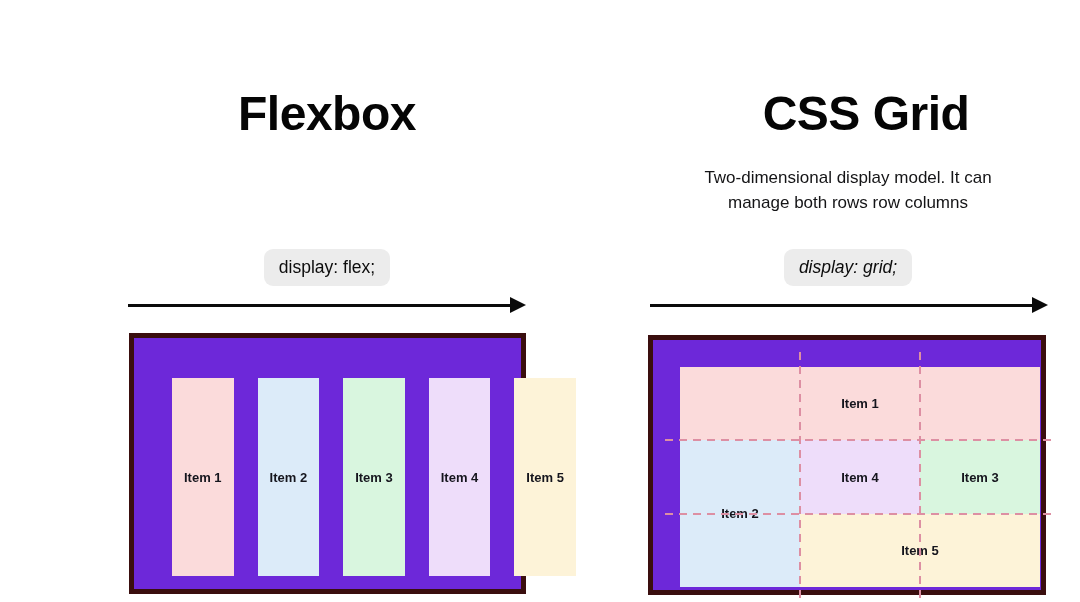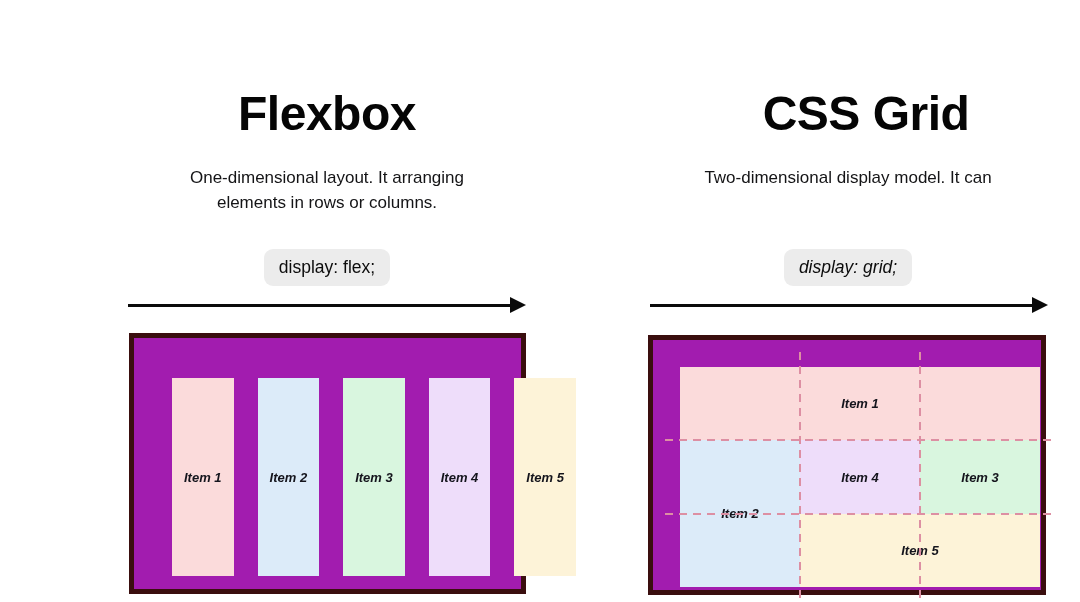--- a/index.html
+++ b/index.html
@@ -84,23 +84,22 @@
     left: 1021px; top: 535px;
     width: 0; height: 0;
     border-top: 16px solid #0a0a0a;
     border-left: 8.5px solid transparent;
     border-right: 8.5px solid transparent;
   }
 
   
   .demo-box {
     position: absolute;
-    background: #a21caf;
+    background: #6d28d9;
     border: 5px solid var(--box-border, #3a0e0e);
-    font-style: italic;
   }
   .flex-demo { left: 81px;  top: 285px; width: 397px; height: 261px; }
   .grid-demo { left: 600px; top: 287px; width: 398px; height: 260px; }
 
   .flex-items {
     position: absolute;
     left: 14px; top: 16px;
     width: 283px; height: 222px;
     display: flex;
   }
@@ -147,24 +146,20 @@
   .gh1 { top: 87.4px; }
   .gh2 { top: 160.7px; }
 </style>
 </head>
 <body>
 
 <div class="canvas">
 
   <h1 class="section-title title-left">Flexbox</h1>
 
-  <p class="section-desc desc-left">
-    <span>One-dimensional layout. It arranging</span><br>
-    <span>elements in rows or columns.</span>
-  </p>
 
   <div class="chip-row chip-row-left">
     <span class="code-chip">display: flex;</span>
   </div>
 
   <div class="arrow-shaft-h shaft-flex"></div>
   <div class="arrow-head-right head-flex"></div>
 
   <div class="demo-box flex-demo">
     <div class="flex-items">
@@ -183,20 +178,21 @@
       <div class="f-item" style="background: rgb(253, 243, 216);">
         <span>Item 5</span>
       </div>
     </div>
   </div>
 
   <h1 class="section-title title-right">CSS Grid</h1>
 
   <p class="section-desc desc-right">
     <span>Two-dimensional display model. It can</span><br>
+    <span>manage both rows row columns</span>
   </p>
 
   <div class="chip-row chip-row-right">
     <span class="code-chip">display: grid;</span>
   </div>
 
   <div class="arrow-shaft-h shaft-grid"></div>
   <div class="arrow-head-right head-grid"></div>
 
   <div class="demo-box grid-demo">

